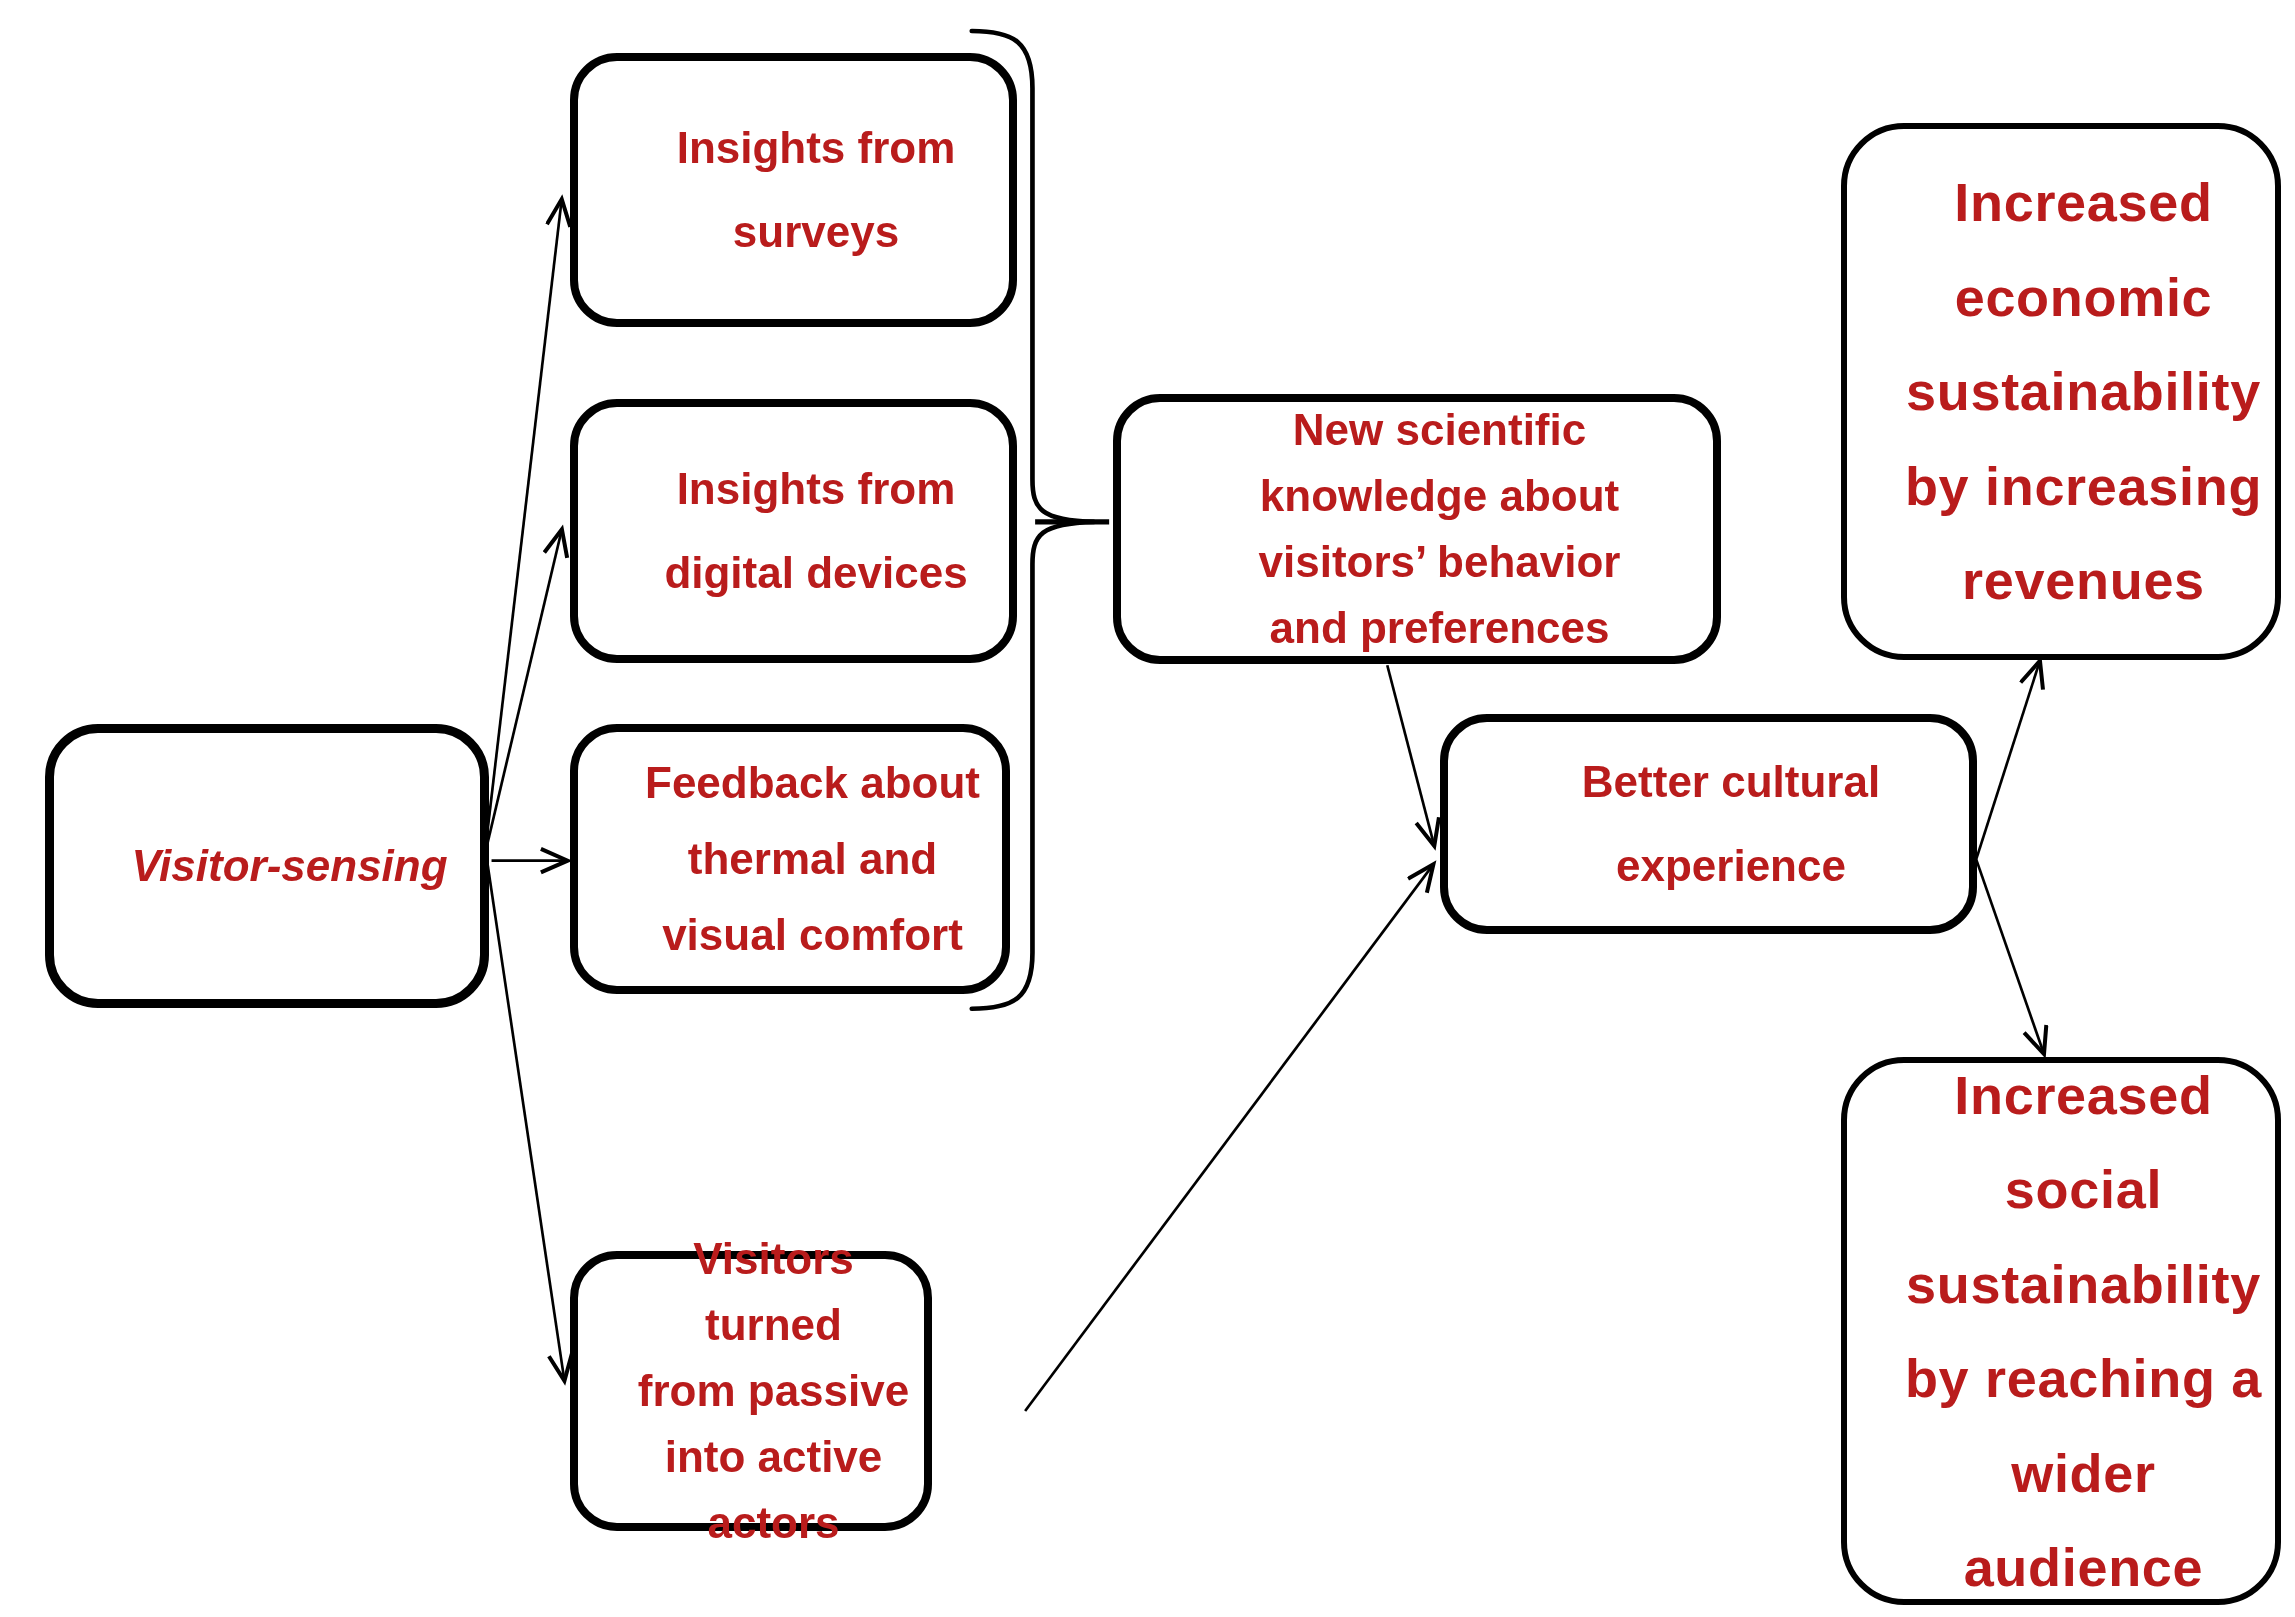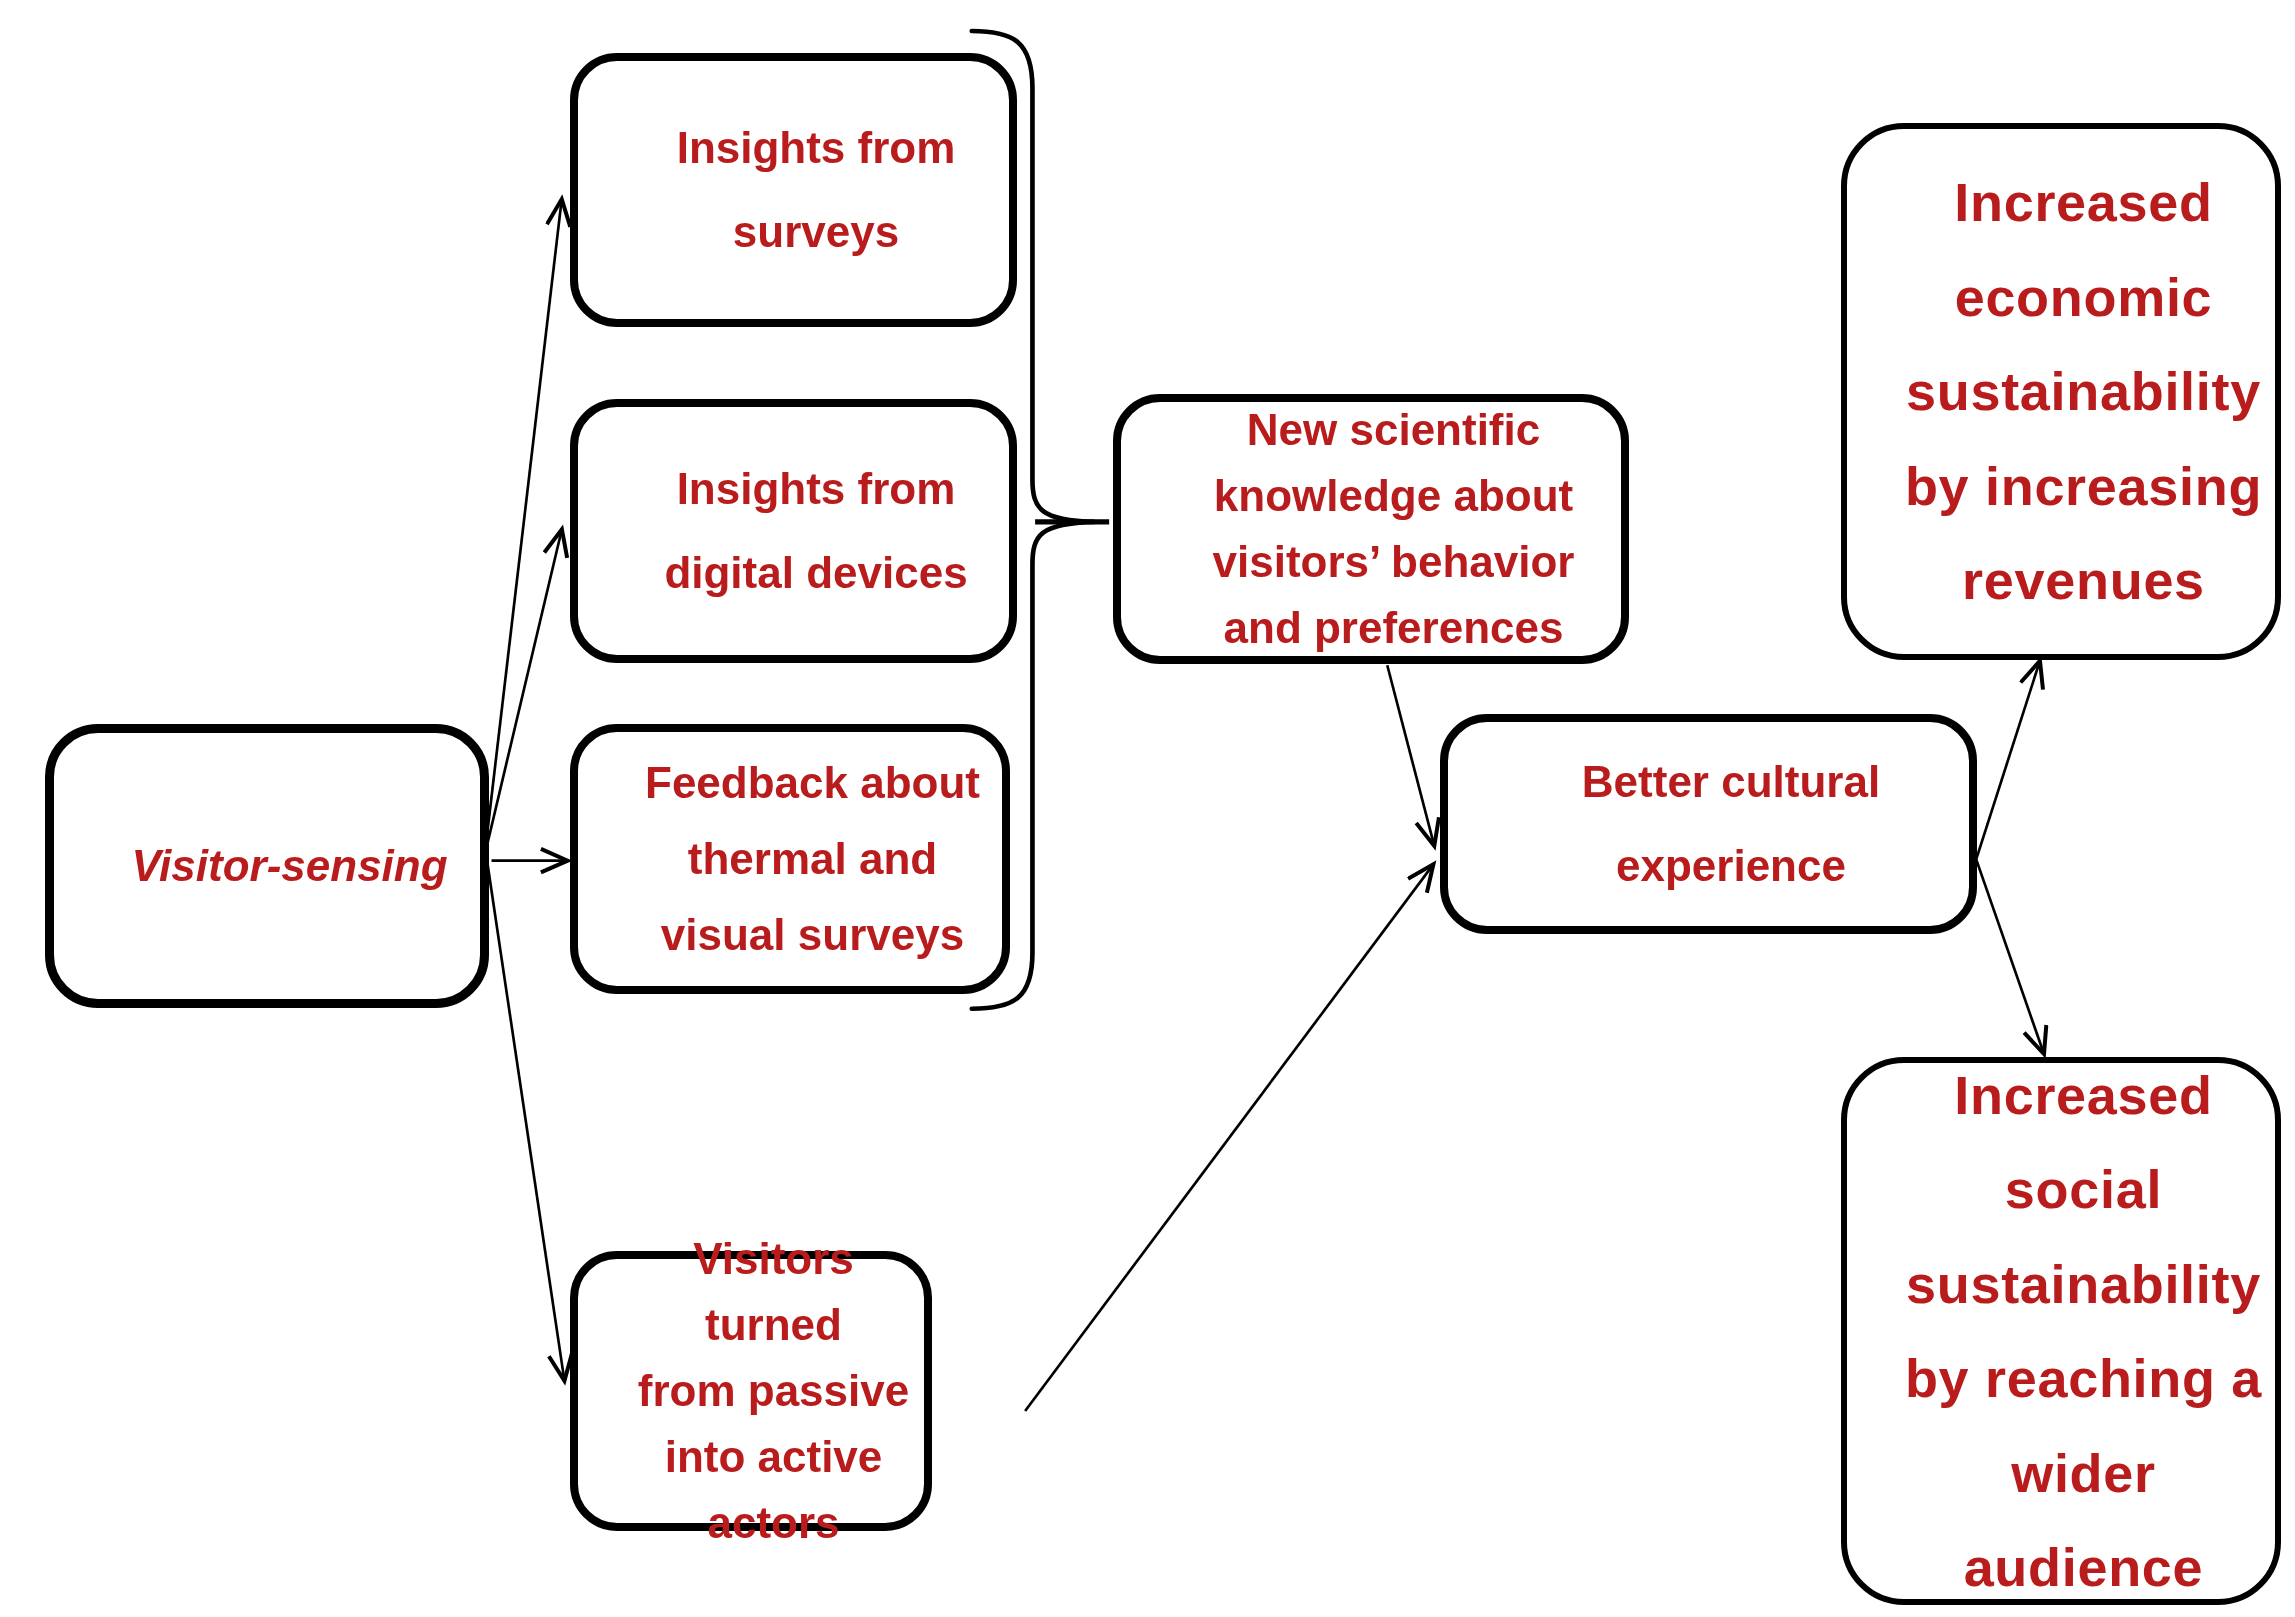--- a/index.html
+++ b/index.html
@@ -41,21 +41,21 @@
   }
   #n-visitor {
     left: 45px; top: 724px; width: 444px; height: 284px;
     font-style: italic; font-size: 44px; line-height: 1.5;
     border-width: 9.3px; border-radius: 53px;
   }
   #n-surveys  { left: 570px; top: 53px;   width: 447px; height: 274px; line-height: 1.9;  }
   #n-digital  { left: 570px; top: 399px;  width: 447px; height: 264px; line-height: 1.9;  }
   #n-feedback { left: 570px; top: 724px; width: 440px; height: 270px; line-height: 1.72; }
   #n-visitors { left: 570px; top: 1251px; width: 362px; height: 280px; line-height: 1.5; border-width: 8px; }
-  #n-nk       { left: 1113px; top: 394px; width: 516px; height: 270px; line-height: 1.5; border-width: 8px; }
+  #n-nk       { left: 1113px; top: 394px; width: 608px; height: 270px; line-height: 1.5; border-width: 8px; }
   #n-bc       { left: 1440px; top: 714px; width: 537px; height: 220px; line-height: 1.9; border-width: 8px; }
   #n-econ, #n-social {
     border-width: 6.7px;
     border-radius: 63px;
     letter-spacing: 0.7px;
     line-height: 1.75;
     font-size: 54px;
   }
   #n-econ   { left: 1841px; top: 123px;  width: 440px; height: 537px; }
   #n-social { left: 1841px; top: 1057px; width: 440px; height: 548px; }
@@ -94,21 +94,21 @@
   <div class="node" id="n-visitor">Visitor-sensing</div>
 
   <div class="node" id="n-surveys">Insights from
 surveys</div>
 
   <div class="node" id="n-digital">Insights from
 digital devices</div>
 
   <div class="node" id="n-feedback">Feedback about
 thermal and
-visual surveys</div>
+visual comfort</div>
 
   <div class="node" id="n-visitors">Visitors turned
 from passive
 into active
 actors</div>
 
   <div class="node" id="n-nk">New scientific
 knowledge about
 visitors’ behavior
 and preferences</div>

